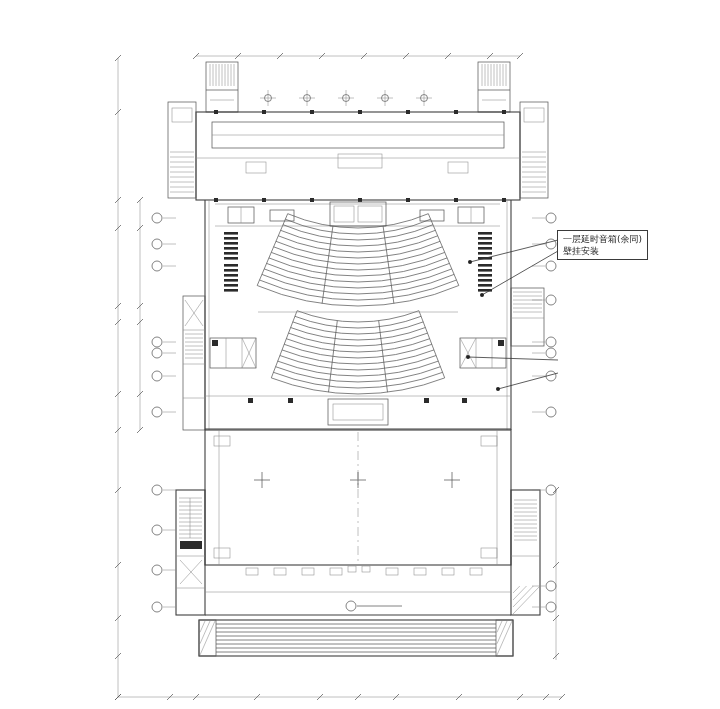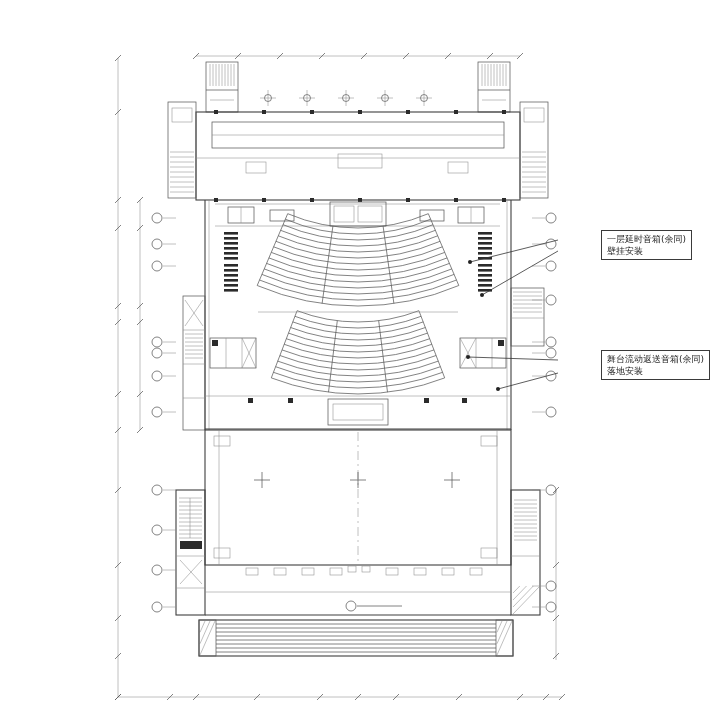--- a/index.html
+++ b/index.html
@@ -9,21 +9,21 @@
   }
   svg{position:absolute;left:0;top:0;}
   
   .w{stroke:#3f3f3f;stroke-width:1.1;fill:none;}
   .m{stroke:#5a5a5a;stroke-width:.75;fill:none;}
   .l{stroke:#8c8c8c;stroke-width:.55;fill:none;}
   .d{fill:#2b2b2b;stroke:none;}
   .callout{
     position:absolute;border:1px solid #3a3a3a;background:#ffffff;
     padding:2px 5px;font-size:9px;line-height:1.35;color:#222;
-    white-space:nowrap;z-index:3;margin-left:44px;
+    white-space:nowrap;z-index:3;
   }
 </style>
 </head>
 <body>
 
 <div class="page">
 
   <svg id="plan" width="720" height="709" viewBox="0 0 720 709">
 
     <g id="dims">
@@ -473,17 +473,13 @@
         <circle cx="468" cy="357" r="2" fill="#222" stroke="none"></circle>
       <line x1="558" y1="373" x2="498" y2="389"></line>
         <circle cx="498" cy="389" r="2" fill="#222" stroke="none"></circle>
     </g>
   </svg>
 
   <div class="callout" style="left:557px;top:230px;">
     <div>一层延时音箱(余同)</div>
     <div>壁挂安装</div>
   </div>
-  <div class="callout" style="left:557px;top:350px;">
-    <div>舞台流动返送音箱(余同)</div>
-    <div>落地安装</div>
-  </div>
 </div>
 
 </body></html>

